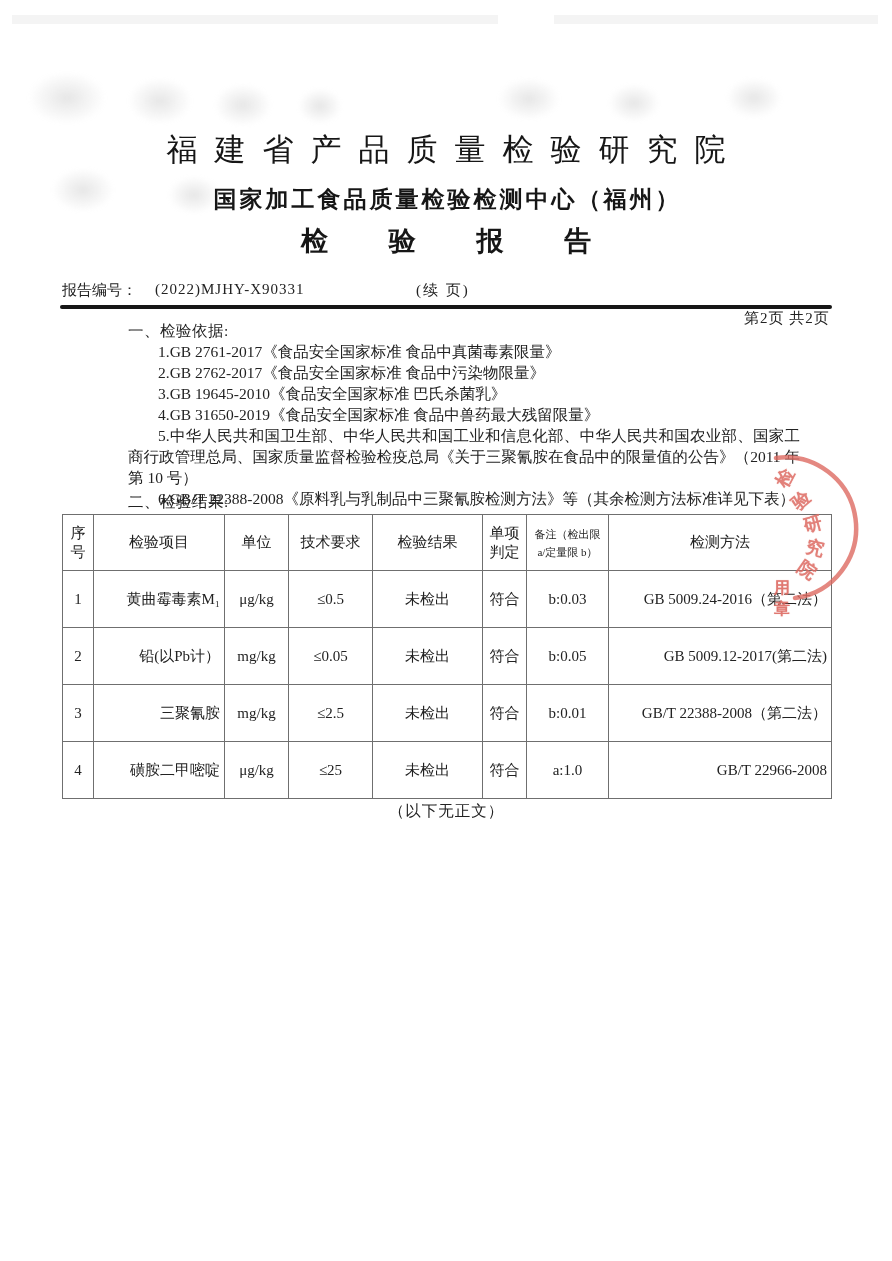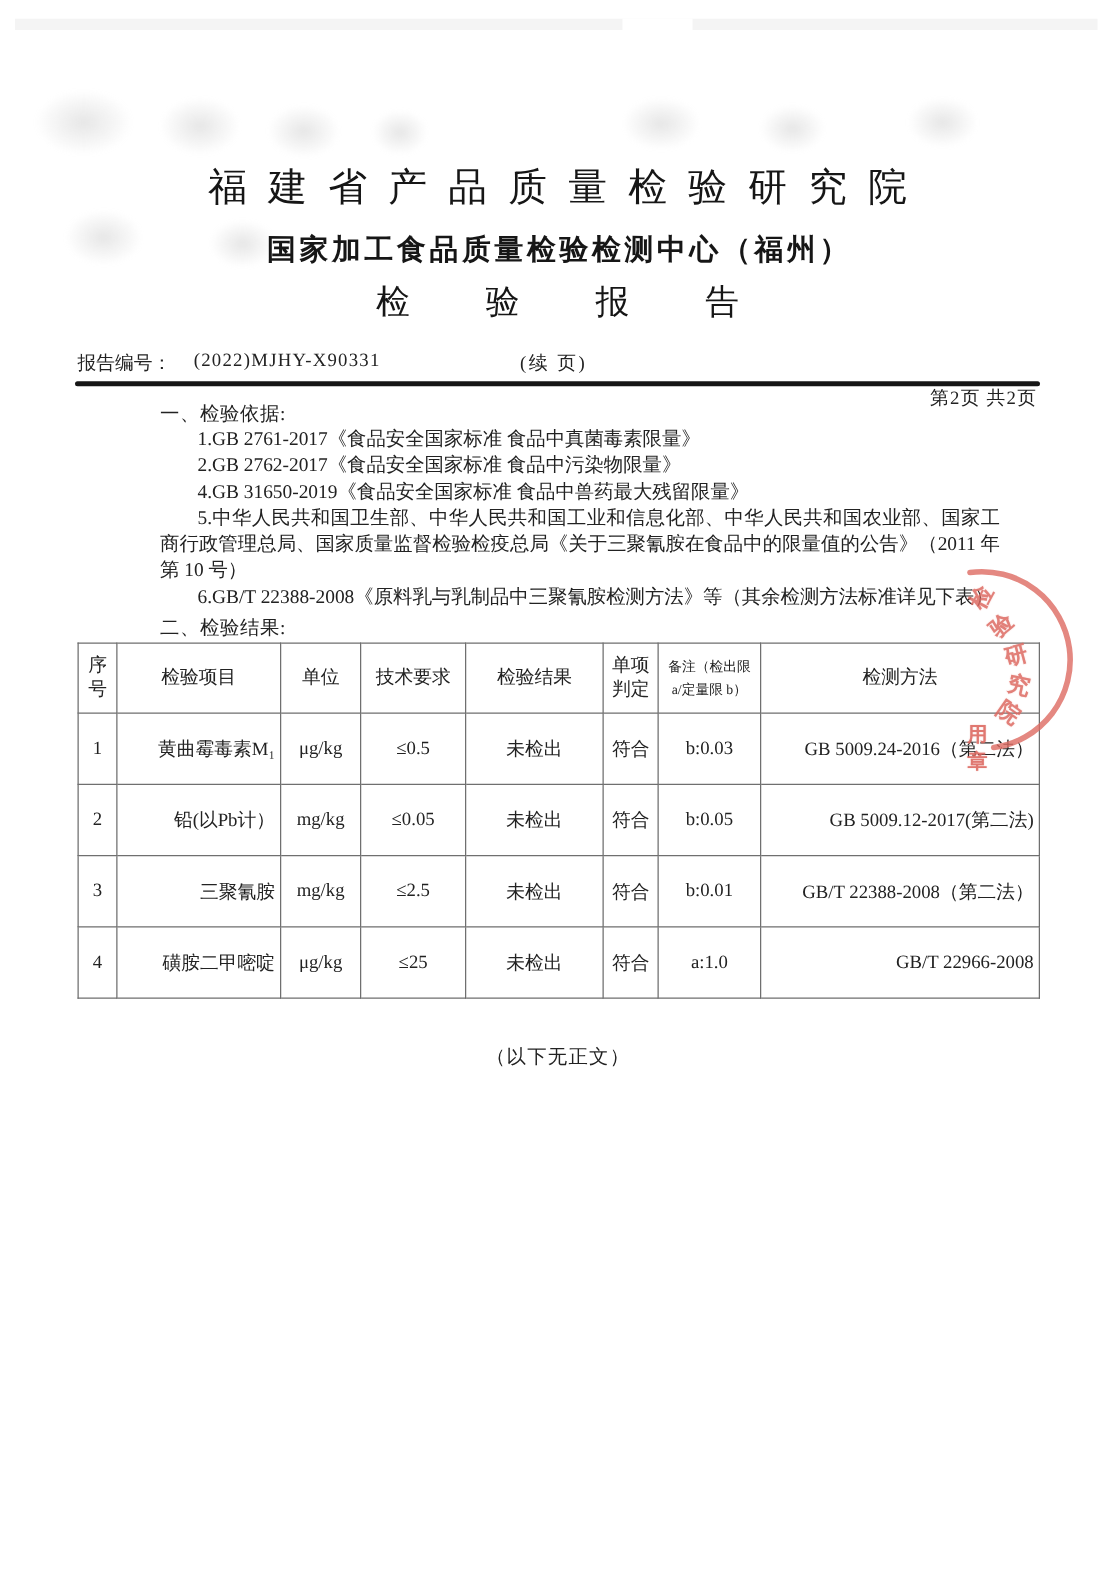--- a/index.html
+++ b/index.html
@@ -15,21 +15,21 @@
   .scan-band{position:absolute;left:12px;top:15px;width:866px;height:9px;background:#f4f4f4;}
   .scan-band .gap{position:absolute;left:486px;top:0;width:56px;height:9px;background:#ffffff;}
   
   .ghost{position:absolute;background:radial-gradient(ellipse at center,rgba(190,190,190,.38),rgba(255,255,255,0) 70%);filter:blur(2px);}
   
   .t1{position:absolute;left:0;top:129px;width:100%;text-align:center;
       font-size:31px;font-weight:normal;letter-spacing:17px;text-indent:17px;color:#161616;}
   .t2{position:absolute;left:0;top:184px;width:100%;text-align:center;
       font-size:23px;font-weight:bold;letter-spacing:3px;text-indent:3px;color:#161616;}
   .t3{position:absolute;left:0;top:223px;width:100%;text-align:center;
-      font-size:27px;font-weight:normal;letter-spacing:27px;text-indent:27px;color:#161616;}
+      font-size:27px;font-weight:bold;letter-spacing:27px;text-indent:27px;color:#161616;}
   
   .meta{position:absolute;left:0;top:281px;width:100%;font-size:15px;color:#222;}
   .meta .no-label{position:absolute;left:62px;top:0;}
   .meta .no-value{position:absolute;left:155px;top:0;letter-spacing:1px;}
   .meta .cont{position:absolute;left:416px;top:0;letter-spacing:2px;}
   .meta .pages{position:absolute;left:744px;top:0;letter-spacing:1px;margin-top:28px;}
   .rule-thick{position:absolute;left:60px;top:305px;width:772px;height:4px;background:#161616;border-radius:2px;}
   
   .sec-h{position:absolute;font-size:15.5px;color:#222;letter-spacing:.5px;}
   .basis-h{left:128px;top:321px;text-align:right;}
@@ -40,21 +40,21 @@
   table.res{position:absolute;left:62px;top:514px;border-collapse:collapse;table-layout:fixed;
       font-size:15px;color:#222;}
   table.res th,table.res td{border:1px solid #6f6f6f;padding:2px 4px;text-align:center;
       vertical-align:middle;font-weight:normal;overflow:hidden;}
   table.res th{font-size:15px;line-height:19px;}
   table.res .h-remark{font-size:11px;line-height:18px;}
   table.res td.item-name{text-align:right;padding-left:9px;}
   table.res td.method{text-align:right;padding-left:18px;margin-left:46px;}
   table.res tr.hdr{height:56px;}
   table.res tr.data{height:57px;}
-  .endnote{position:absolute;left:62px;top:835px;width:769px;text-align:center;font-size:15.5px;color:#222;letter-spacing:1px;}
+  .endnote{position:absolute;left:62px;top:801px;width:769px;text-align:center;font-size:15.5px;color:#222;letter-spacing:1px;}
   
   .seal{position:absolute;left:0;top:0;pointer-events:none;}
   .seal svg{position:absolute;left:690px;top:448px;}
   .seal .schar{position:absolute;font-size:18px;font-weight:bold;color:#dd6a62;opacity:.85;
       text-shadow:0 0 1px rgba(221,106,98,.6);font-family:"Liberation Serif","DejaVu Serif",serif;}
   .seal .inner{position:absolute;left:774px;top:562px;font-size:16px;font-weight:bold;color:#dd6a62;
       opacity:.9;letter-spacing:3px;text-shadow:0 0 1px rgba(221,106,98,.6);margin-top:16px;}
 </style>
 </head>
 <body>
@@ -84,20 +84,21 @@
     <span class="no-value">(2022)MJHY-X90331</span>
     <span class="cont">(续 页)</span>
     <span class="pages">第2页 共2页</span>
   </div>
   <div class="rule-thick"></div>
 
   <div class="sec-h basis-h">一、检验依据:</div>
   <div class="basis-list">
     <div class="item">1.GB 2761-2017《食品安全国家标准 食品中真菌毒素限量》</div>
     <div class="item">2.GB 2762-2017《食品安全国家标准 食品中污染物限量》</div>
+    <div class="item">3.GB 19645-2010《食品安全国家标准 巴氏杀菌乳》</div>
     <div class="item">4.GB 31650-2019《食品安全国家标准 食品中兽药最大残留限量》</div>
     <div class="item">5.中华人民共和国卫生部、中华人民共和国工业和信息化部、中华人民共和国农业部、国家工商行政管理总局、国家质量监督检验检疫总局《关于三聚氰胺在食品中的限量值的公告》（2011 年第 10 号）</div>
     <div class="item">6.GB/T 22388-2008《原料乳与乳制品中三聚氰胺检测方法》等（其余检测方法标准详见下表）</div>
   </div>
 
   <div class="sec-h results-h">二、检验结果:</div>
 
   <table class="res">
     <colgroup>
       <col style="width:31px">

